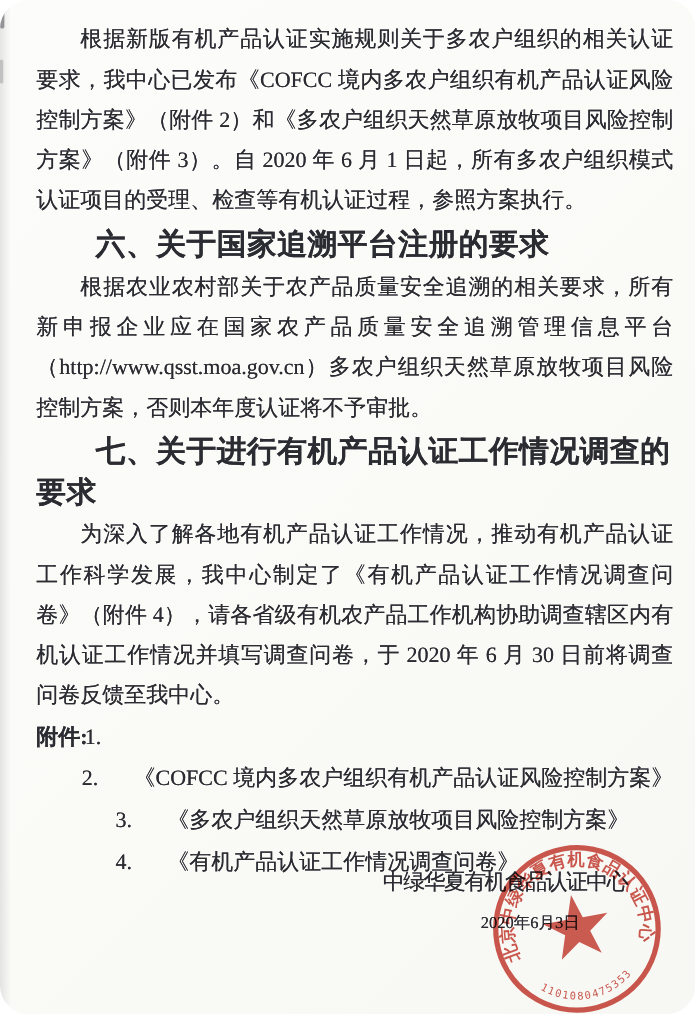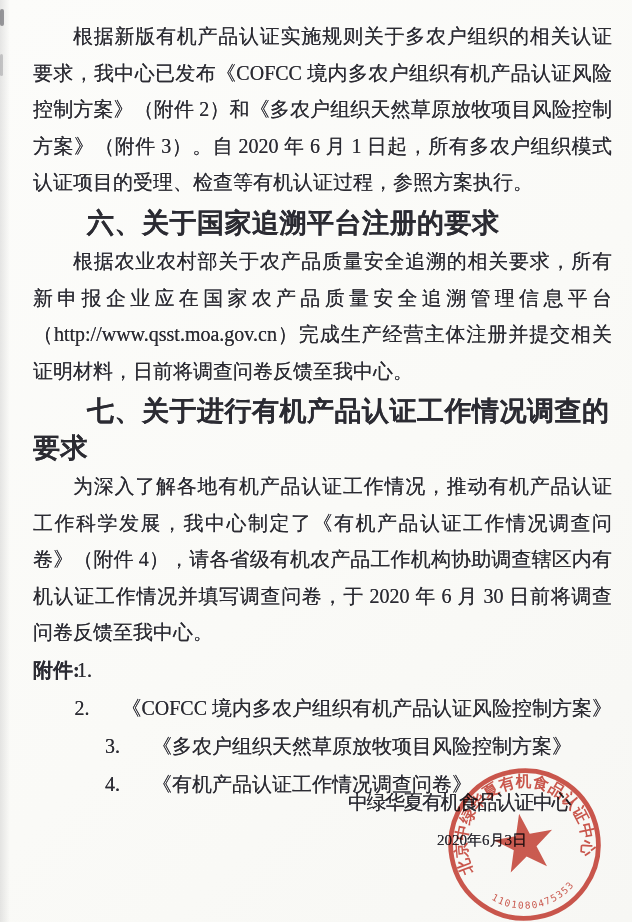--- a/index.html
+++ b/index.html
@@ -3,20 +3,21 @@
 <meta charset="utf-8">
 <style>
   html,body { margin:0; padding:0; }
   .page {
     position:relative;
     width:632px; height:922px;
     background:linear-gradient(135deg,#fcfcfa 0%,#fafaf7 55%,#f7f7f4 100%);
     overflow:hidden;
     font-family:"Liberation Serif","DejaVu Serif",serif;
     color:#2b2b32;
+    border-radius:26px;
   }
   .scan-edge {
     position:absolute; left:0; top:0; width:10px; height:100%;
     background:linear-gradient(90deg,rgba(110,110,115,0.16),rgba(110,110,115,0));
     pointer-events:none;
   }
   .nick { position:absolute; background:rgba(62,62,70,0.5); border-radius:2px; }
   .nick-1 { left:0; top:9px;  width:4px; height:17px; }
   .nick-2 { left:0; top:54px; width:3px; height:22px; opacity:.45; }
   .content {
@@ -69,21 +70,21 @@
 <div class="page">
   <div class="scan-edge"></div>
   <div class="nick nick-1"></div>
   <div class="nick nick-2"></div>
 
   <div class="content">
     <p class="body">根据新版有机产品认证实施规则关于多农户组织的相关认证要求，我中心已发布《COFCC 境内多农户组织有机产品认证风险控制方案》（附件 2）和《多农户组织天然草原放牧项目风险控制方案》（附件 3）。自 2020 年 6 月 1 日起，所有多农户组织模式认证项目的受理、检查等有机认证过程，参照方案执行。</p>
 
     <h3 class="section">六、关于国家追溯平台注册的要求</h3>
 
-    <p class="body">根据农业农村部关于农产品质量安全追溯的相关要求，所有新申报企业应在国家农产品质量安全追溯管理信息平台（http://www.qsst.moa.gov.cn）完成生产经营主体注册并提交相关证明材料，日前将调查问卷反馈至我中心。</p>
+    <p class="body">根据农业农村部关于农产品质量安全追溯的相关要求，所有新申报企业应在国家农产品质量安全追溯管理信息平台（http://www.qsst.moa.gov.cn）多农户组织天然草原放牧项目风险控制方案，否则本年度认证将不予审批。</p>
 
     <h3 class="section">七、关于进行有机产品认证工作情况调查的要求</h3>
 
     <p class="body">为深入了解各地有机产品认证工作情况，推动有机产品认证工作科学发展，我中心制定了《有机产品认证工作情况调查问卷》（附件 4），请各省级有机农产品工作机构协助调查辖区内有机认证工作情况并填写调查问卷，于 2020 年 6 月 30 日前将调查问卷反馈至我中心。</p>
 
 
     <div class="attachments">
       <div class="att-row first">
         <span class="att-label">附件:</span>
         <span class="att-num">1.</span>

